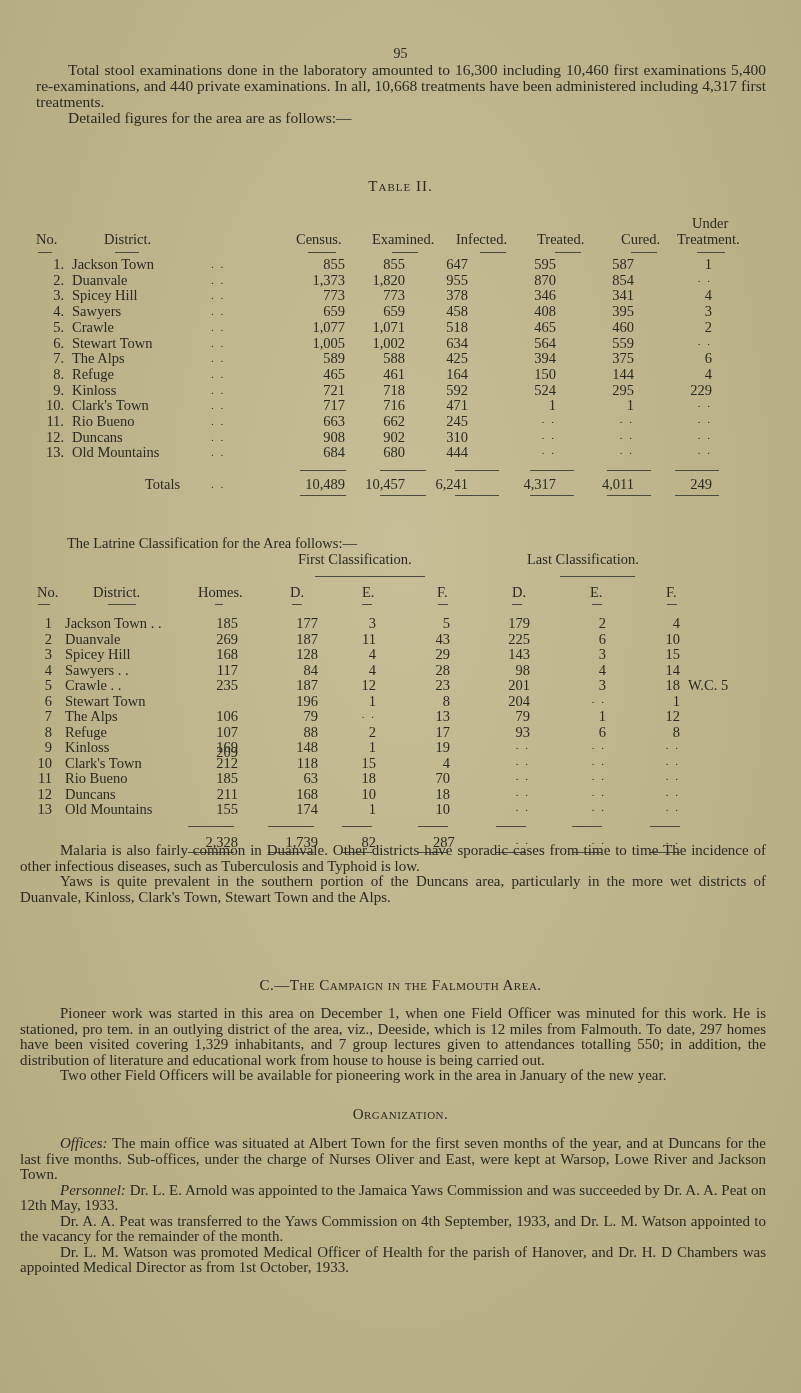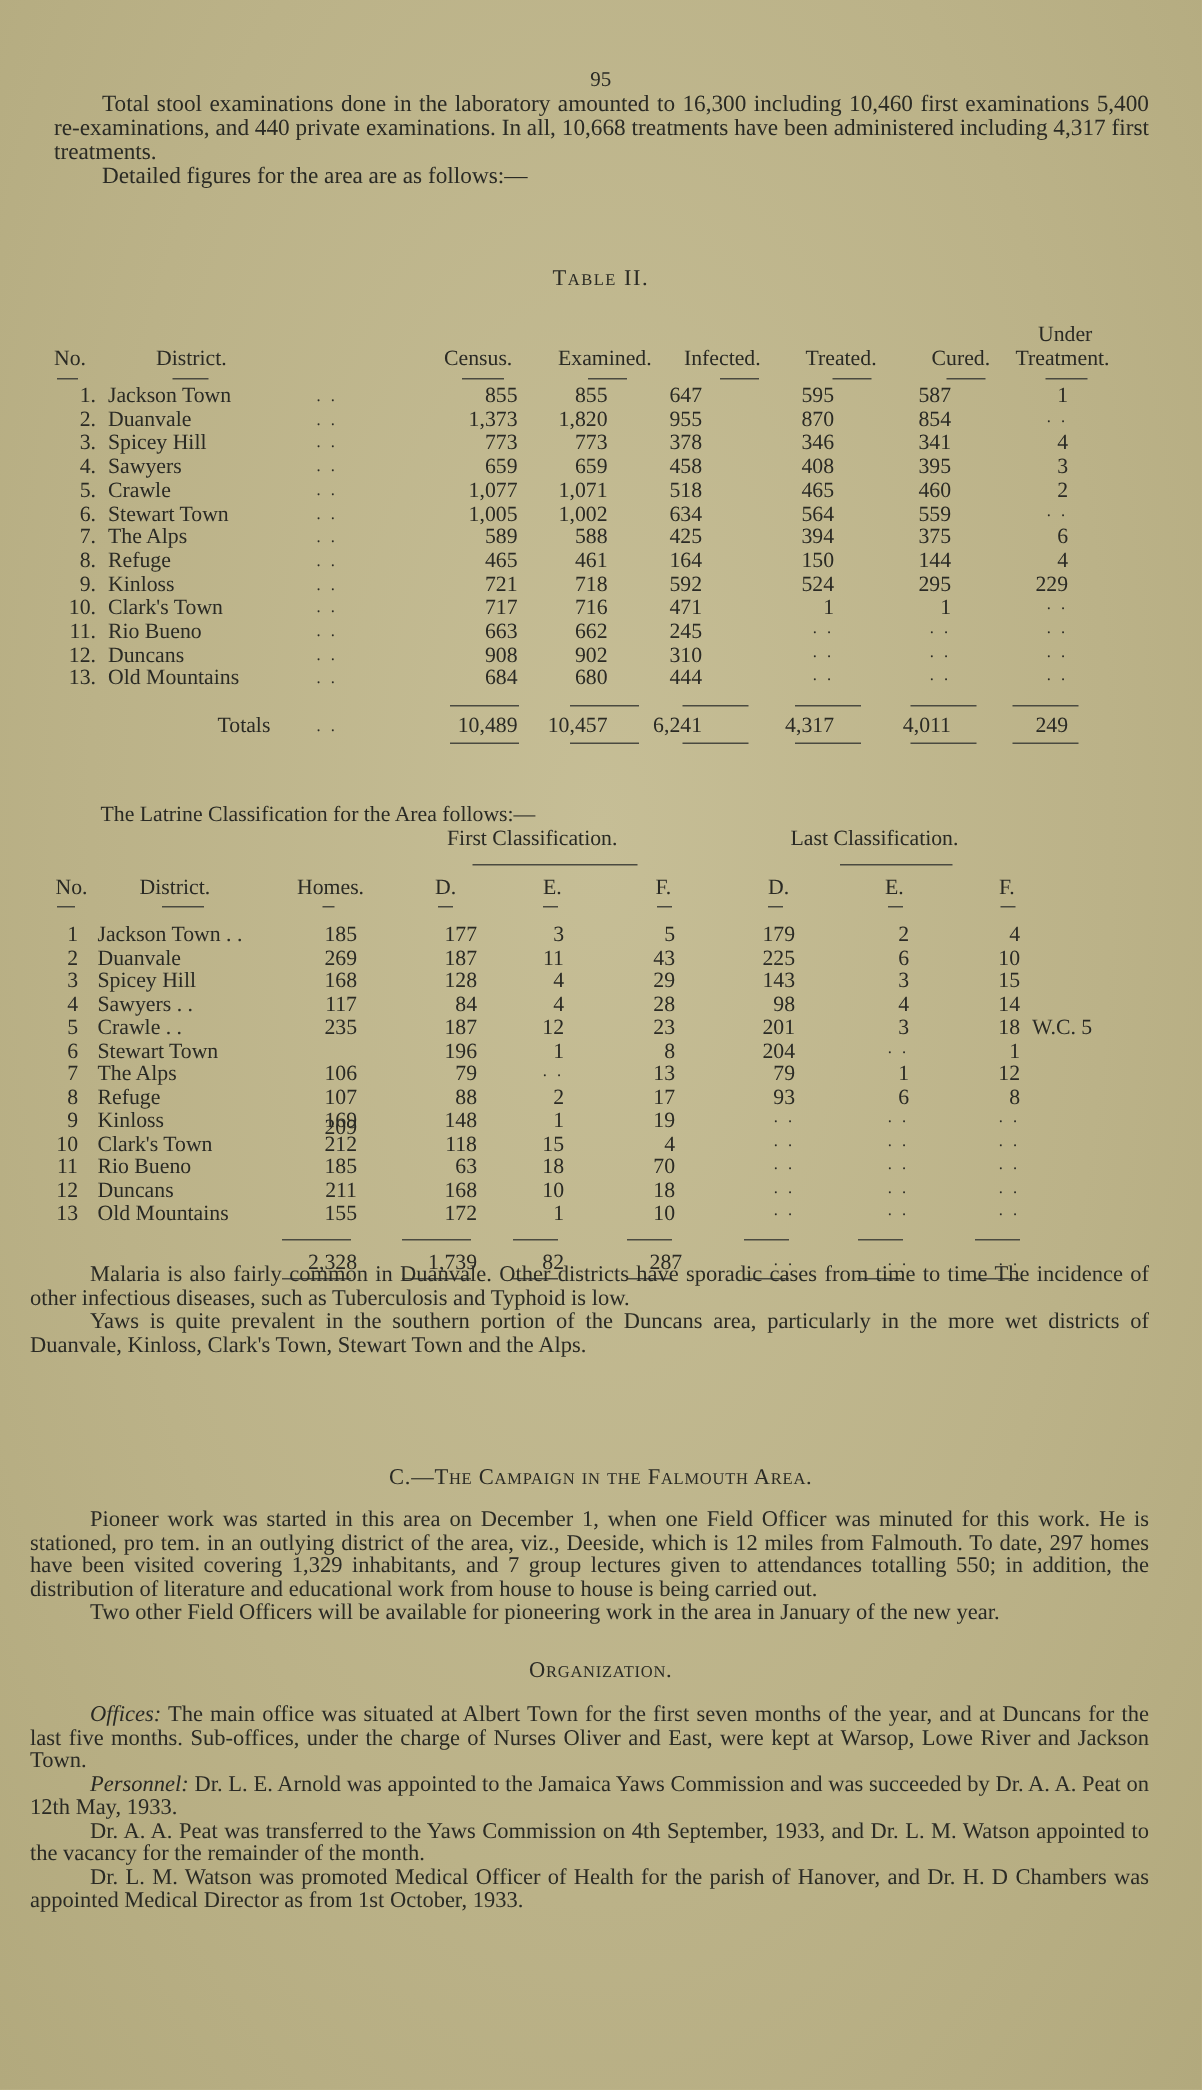--- a/index.html
+++ b/index.html
@@ -327,21 +327,21 @@
     <div class="cell" style="left: 190px; top: 786px; width: 48px; text-align: right;">211</div>
     <div class="cell" style="left: 270px; top: 786px; width: 48px; text-align: right;">168</div>
     <div class="cell" style="left: 340px; top: 786px; width: 36px; text-align: right;">10</div>
     <div class="cell" style="left: 410px; top: 786px; width: 40px; text-align: right;">18</div>
     <div class="cell dots" style="left: 480px; top: 786px; width: 50px; text-align: right;">. .</div>
     <div class="cell dots" style="left: 570px; top: 786px; width: 36px; text-align: right;">. .</div>
     <div class="cell dots" style="left: 640px; top: 786px; width: 40px; text-align: right;">. .</div>
     <div class="cell" style="left: 30px; top: 801px; width: 22px; text-align: right;">13</div>
     <div class="cell" style="left: 65px; top: 801px;">Old Mountains</div>
     <div class="cell" style="left: 190px; top: 801px; width: 48px; text-align: right;">155</div>
-    <div class="cell" style="left: 270px; top: 801px; width: 48px; text-align: right;">172</div>
+    <div class="cell" style="left: 270px; top: 801px; width: 48px; text-align: right;">174</div>
     <div class="cell" style="left: 340px; top: 801px; width: 36px; text-align: right;">1</div>
     <div class="cell" style="left: 410px; top: 801px; width: 40px; text-align: right;">10</div>
     <div class="cell dots" style="left: 480px; top: 801px; width: 50px; text-align: right;">. .</div>
     <div class="cell dots" style="left: 570px; top: 801px; width: 36px; text-align: right;">. .</div>
     <div class="cell dots" style="left: 640px; top: 801px; width: 40px; text-align: right;">. .</div>
     <div class="rule" style="left: 188px; top: 826px; width: 46px;"></div>
     <div class="rule" style="left: 268px; top: 826px; width: 46px;"></div>
     <div class="rule" style="left: 342px; top: 826px; width: 30px;"></div>
     <div class="rule" style="left: 418px; top: 826px; width: 30px;"></div>
     <div class="rule" style="left: 496px; top: 826px; width: 30px;"></div>

